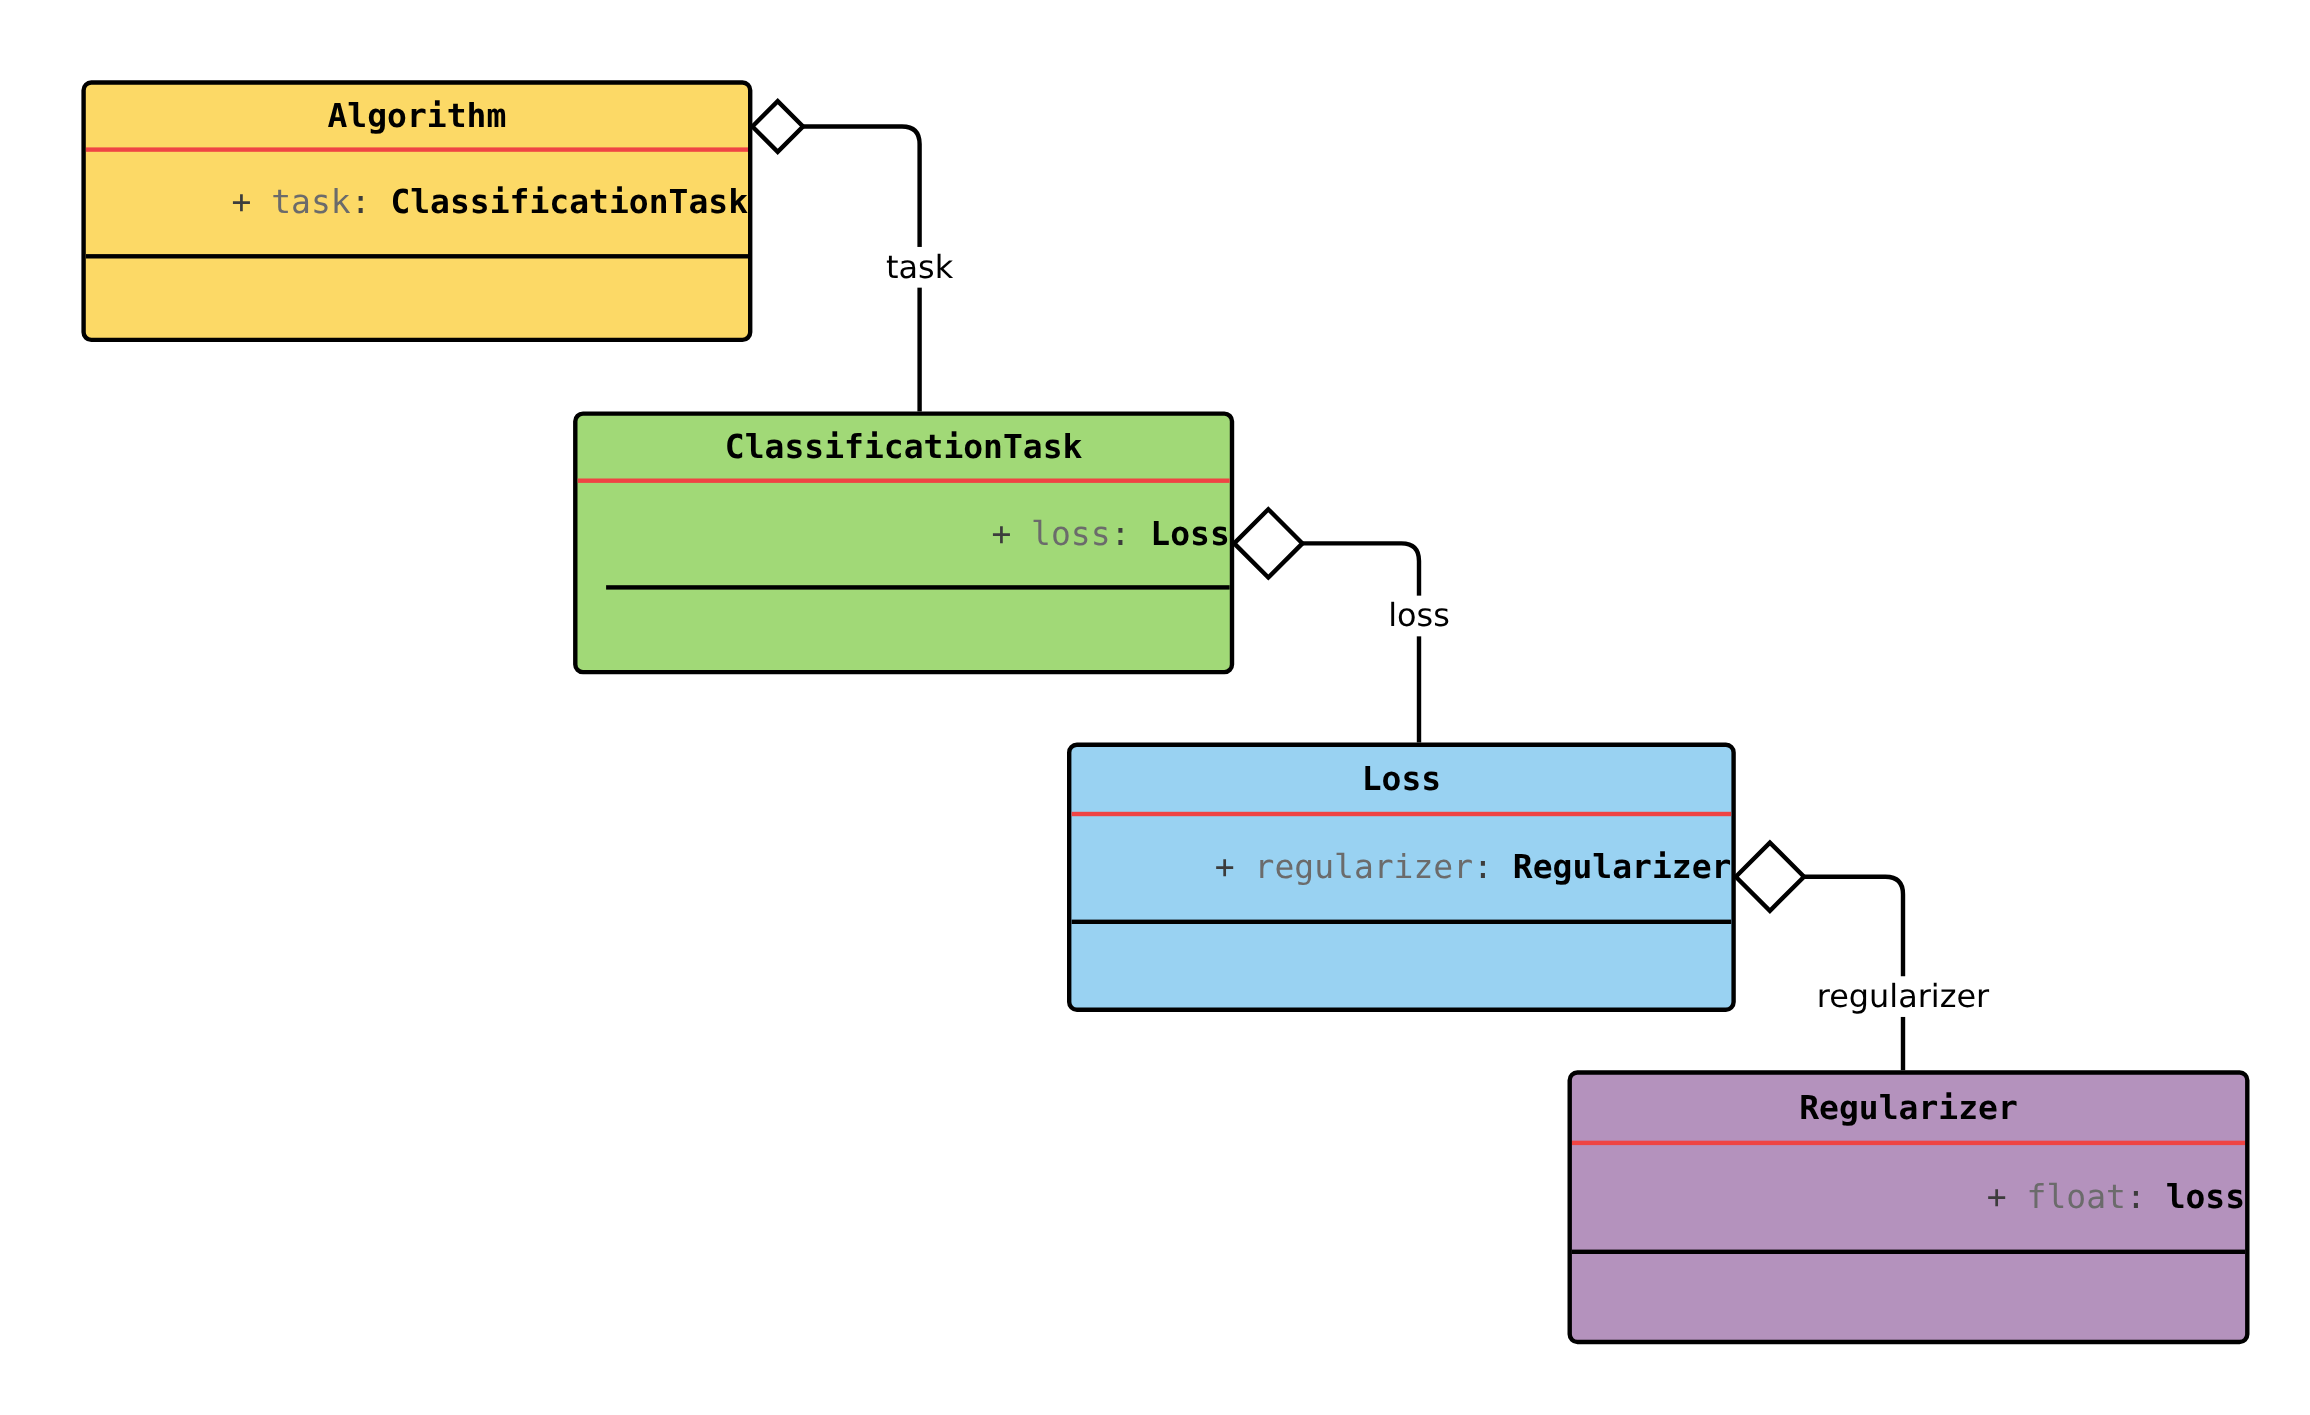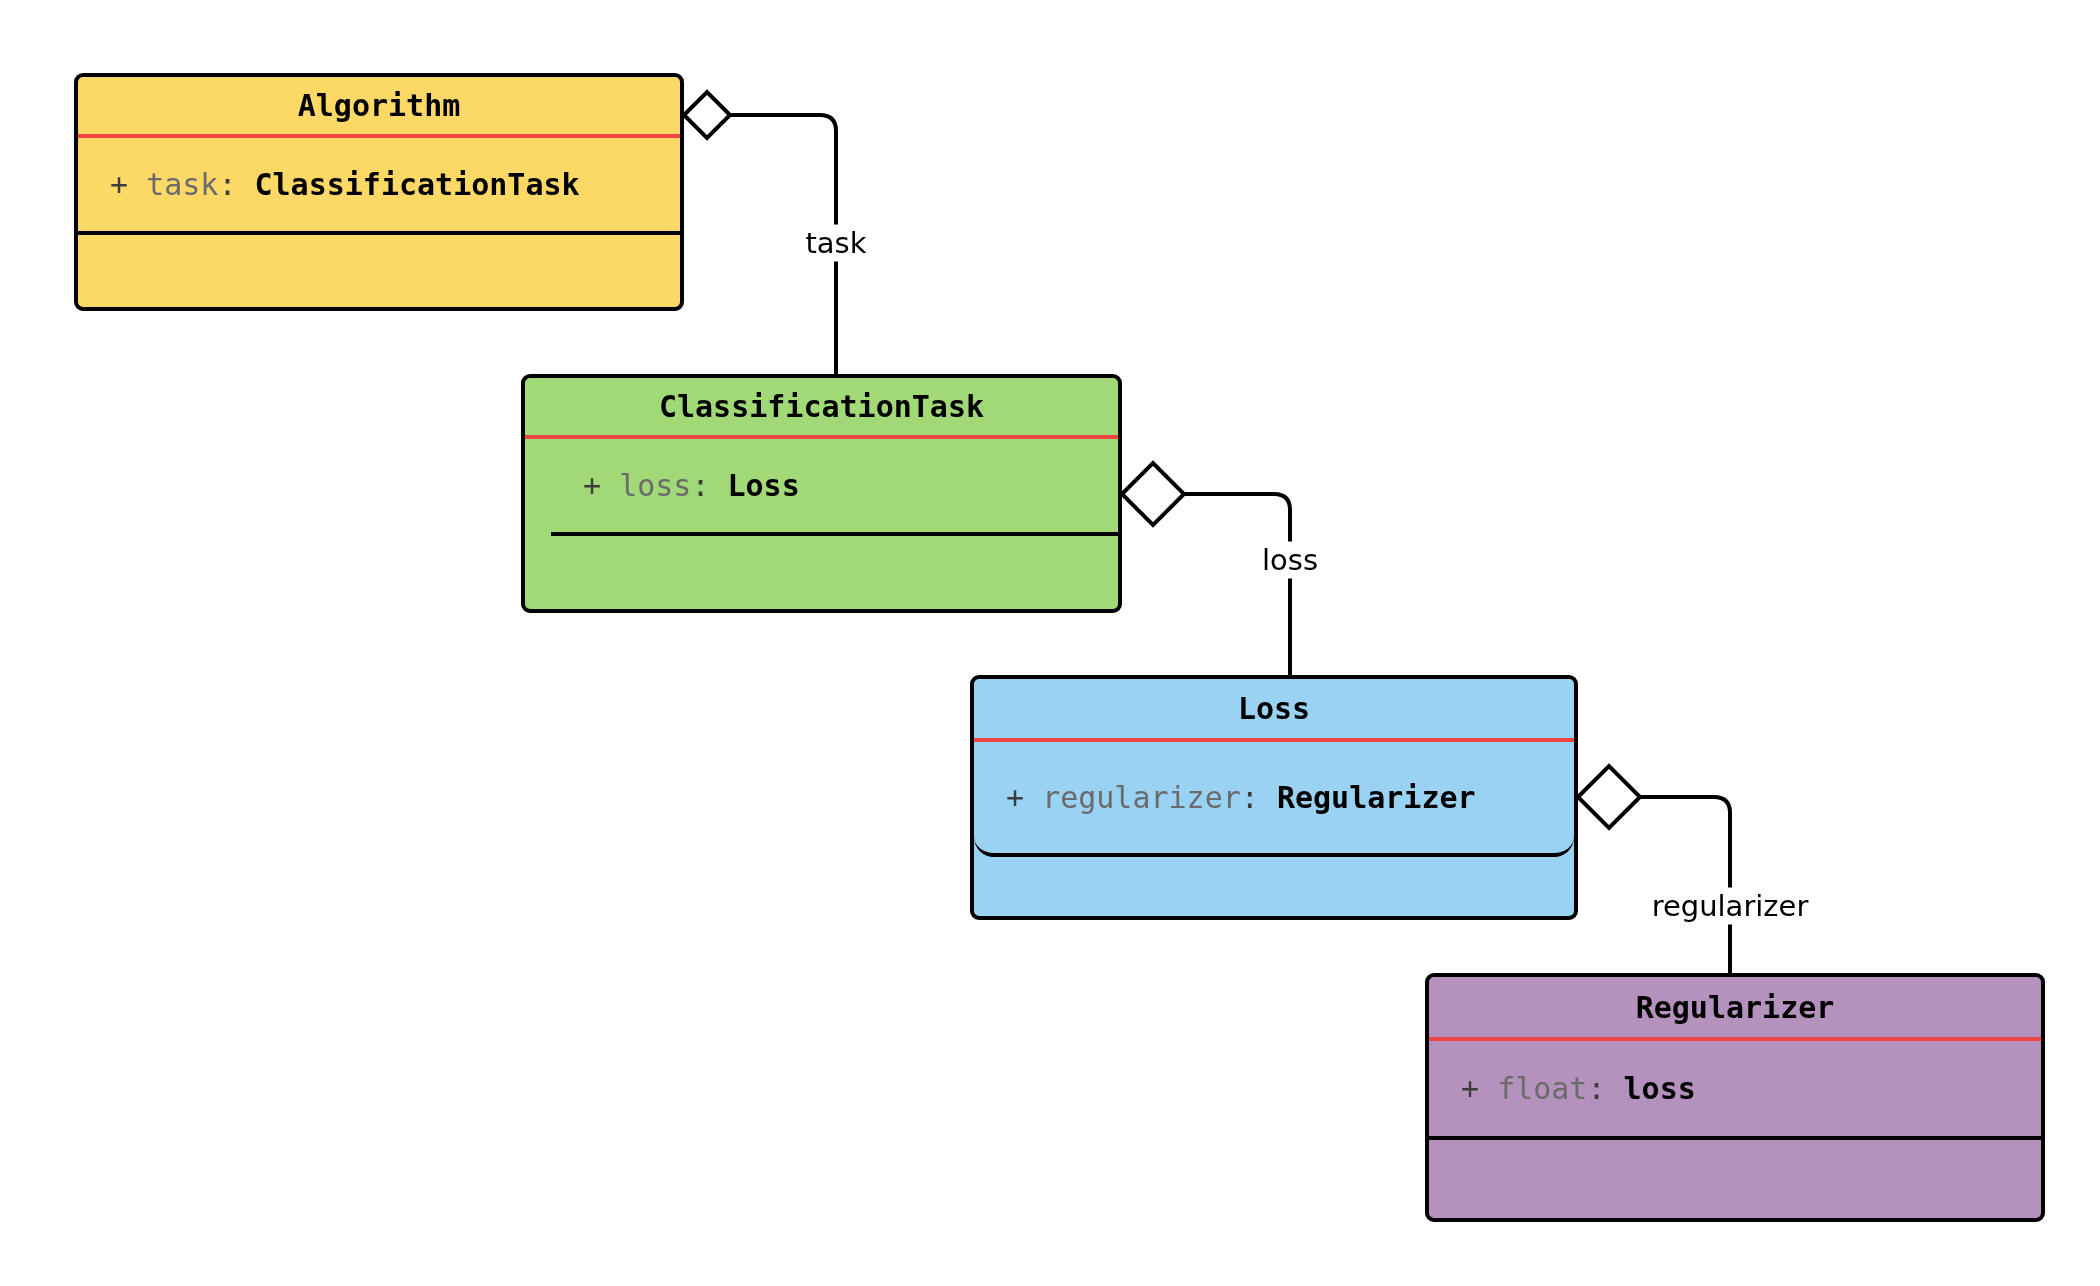--- a/index.html
+++ b/index.html
@@ -46,20 +46,21 @@
     letter-spacing: 0px;
     border-bottom: 4px solid #ef4444;
   }
   .uml-attrs {
     box-sizing: border-box;
     display: flex;
     flex-direction: column;
     justify-content: center;
     border-bottom: 4px solid #000000;
     padding-left: 32px;
+    align-items: flex-end;
   }
   .uml-attr {
     font-family: "DejaVu Sans Mono", monospace;
     font-size: 30px;
     line-height: 1.25;
     white-space: nowrap;
   }
   .uml-attr .vis { color: #3c3c3c; font-weight: normal; }
   .uml-attr .nm  { color: #6b6b6b; font-weight: normal; }
   .uml-attr .col { color: #3c3c3c; font-weight: normal; }
@@ -81,21 +82,21 @@
     background: #A1D977;
   }
   #class-classificationtask .uml-title  { height: 61px; }
   #class-classificationtask .uml-attrs  { height: 97px; margin-left: 26px; }
 
   #class-loss {
     left: 970px; top: 675px; width: 608px; height: 245px;
     background: #99D2F2;
   }
   #class-loss .uml-title  { height: 63px; }
-  #class-loss .uml-attrs  { height: 115px; border-radius: 20px; }
+  #class-loss .uml-attrs  { height: 98px; }
 
   #class-regularizer {
     left: 1425px; top: 973px; width: 620px; height: 249px;
     background: #B492BD;
   }
   #class-regularizer .uml-title  { height: 64px; }
   #class-regularizer .uml-attrs  { height: 99px; }
 
   
   .edge-label {

